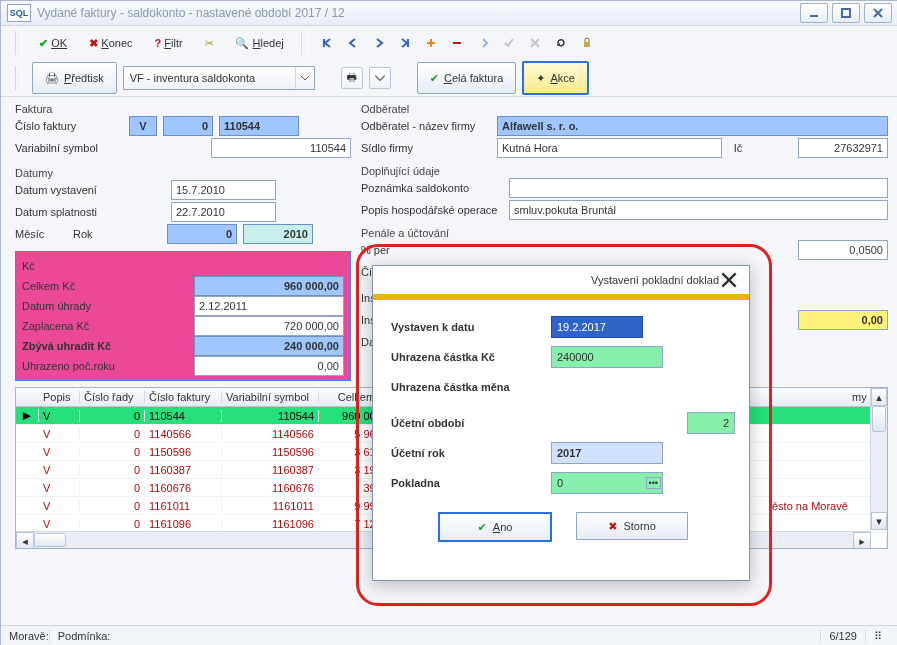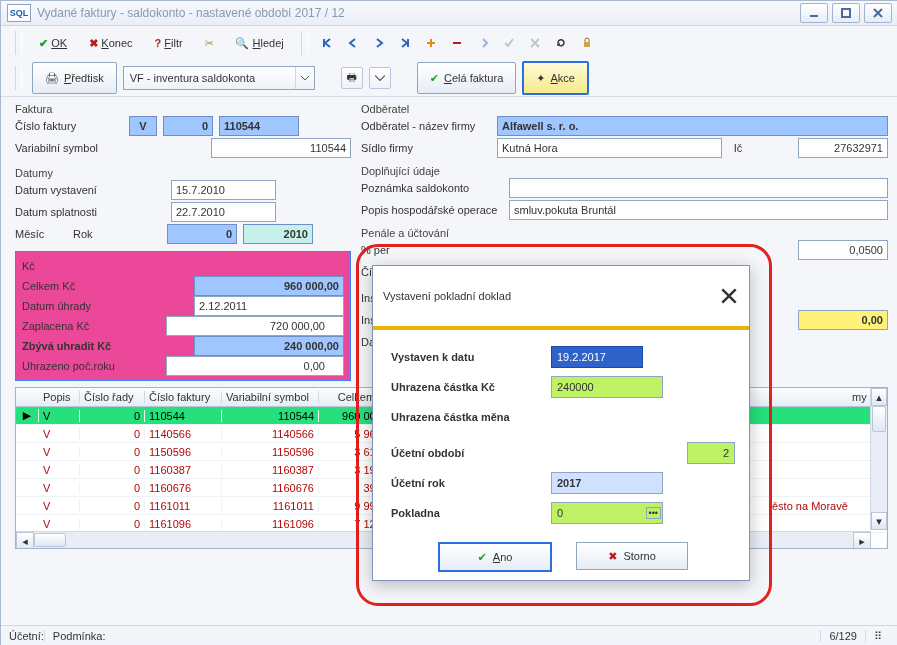--- a/index.html
+++ b/index.html
@@ -34,21 +34,21 @@
   .lbl{color:#333;}
   .field{height:18px;background:#fff;border:1px solid #8fa6c3;display:flex;align-items:center;padding:0 4px;}
   .field.num{justify-content:flex-end;}
   .field.yellow{background:#fff17a;}
   .blue-head{background:#9fc6ff;border:1px solid #6b8fc6;height:18px;display:flex;align-items:center;justify-content:flex-end;padding:0 4px;font-weight:bold;}
   .cyan-head{background:#c7f0ea;border:1px solid #6b8fc6;height:18px;display:flex;align-items:center;justify-content:flex-end;padding:0 4px;font-weight:bold;}
   .row{display:flex;align-items:center;height:22px;gap:6px;}
   .moneybox{background:#ec4899;border:1px solid #3b82f6;padding:4px 6px;}
   .moneybox .row{height:20px;justify-content:space-between;}
   .moneybox b{font-weight:bold;}
-  .val-r{display:flex;justify-content:flex-end;align-items:center;height:18px;border:1px solid #8fa6c3;background:#fff;padding:0 18px;min-width:110px;}
+  .val-r{display:flex;justify-content:flex-end;align-items:center;height:18px;border:1px solid #8fa6c3;background:#fff;padding:0 4px;min-width:110px;}
 
   .grid-wrap{margin:2px 10px 2px 14px;border:1px solid #9fb3ce;background:#fff;position:relative;height:160px;overflow:hidden;}
   .grid-head{display:flex;background:linear-gradient(#fcfdfe,#e7edf5);border-bottom:1px solid #b8c6da;height:18px;align-items:center;}
   .gh{border-right:1px solid #cfd8e6;padding:0 4px;font-size:11px;color:#333;overflow:hidden;white-space:nowrap;}
   .grow{display:flex;height:17px;align-items:center;border-bottom:1px solid #eef2f7;}
   .gc{border-right:1px solid #eef2f7;padding:0 4px;overflow:hidden;white-space:nowrap;}
   .grow.sel{background:#25e07b;color:#000;}
   .grow.red-txt{color:#b00808;}
   .rowmark{display:flex;align-items:center;justify-content:center;}
   .vscroll{position:absolute;top:0;right:0;bottom:18px;width:16px;background:#e9eef6;border-left:1px solid #cfd8e6;}
@@ -58,26 +58,26 @@
   .hscroll{position:absolute;left:0;right:16px;bottom:0;height:16px;background:#e9eef6;border-top:1px solid #cfd8e6;}
   .hscroll .l,.hscroll .r{width:16px;height:100%;background:linear-gradient(#fff,#dfe7f1);border:1px solid #b8c6da;display:flex;align-items:center;justify-content:center;}
   .hscroll .r{position:absolute;right:0;top:0;}
   .hscroll .hth{position:absolute;left:18px;top:1px;bottom:1px;width:30px;background:linear-gradient(#fff,#dfe7f1);border:1px solid #b8c6da;border-radius:2px;}
 
   .status{position:absolute;left:0;right:0;bottom:0;height:20px;border-top:1px solid #cfd8e6;background:#f2f5fa;display:flex;align-items:center;padding:0 8px;justify-content:space-between;}
   .status .cell{border-left:1px solid #d4dbe7;padding:0 8px;}
 
   .overlay-ring{position:absolute;left:355px;top:243px;width:410px;height:356px;border:3px solid #e2201c;border-radius:22px;pointer-events:none;}
   .dialog{position:absolute;left:371px;top:264px;width:376px;height:314px;border:1px solid #7f94b5;background:#fff;box-shadow:0 4px 16px rgba(0,0,0,.25);}
-  .dtitle{display:flex;align-items:center;justify-content:space-between;height:28px;padding:16px 10px;border-bottom:4px solid #eab308;}
+  .dtitle{display:flex;align-items:center;justify-content:flex-end;height:28px;padding:0 10px;border-bottom:6px solid #eab308;}
   .dclose{width:20px;height:20px;display:flex;align-items:center;justify-content:center;}
   .dbody{padding:14px 14px 6px 18px;}
   .drow{display:flex;align-items:center;height:26px;margin-bottom:4px;gap:10px;}
   .drow .dl{width:150px;font-weight:bold;}
-  .dfld{height:20px;border:1px solid #8fa6c3;background:#bef264;padding:0 5px;display:flex;align-items:center;}
+  .dfld{height:20px;border:1px solid #8fa6c3;background:#86efac;padding:0 5px;display:flex;align-items:center;}
   .dfld.sel{background:#2f63c9;color:#fff;border:1px solid #1b4aa6;}
   .dfld.blue{background:#cfe1ff;text-align:center;}
   .dbtns{display:flex;justify-content:center;gap:24px;margin-top:16px;}
   .dbtn{width:110px;height:26px;border:1px solid #8fa6c3;background:linear-gradient(#fff,#e6edf5);display:flex;align-items:center;justify-content:center;gap:6px;}
   .dbtn.primary{border:2px solid #2a6fe0;}
 
   .under{text-decoration:underline;}
   .arrow{stroke:#2d66bf;stroke-width:2;fill:none;}
 </style>
 </head>
@@ -522,19 +522,19 @@
           </div>
         <div class="dbtn">
             <span style="color:#c01818">✖</span>
             <span>Storno</span>
           </div>
       </div>
     </div>
   </div>
 
   <div class="status">
-    <span>Účetní:</span>
+    <span>Moravě:</span>
     <span class="cell" style="flex:1">Podmínka:</span>
     <span class="cell">6/129</span>
     <span class="cell">⠿</span>
   </div>
 
 </div>
 
 </body></html>

